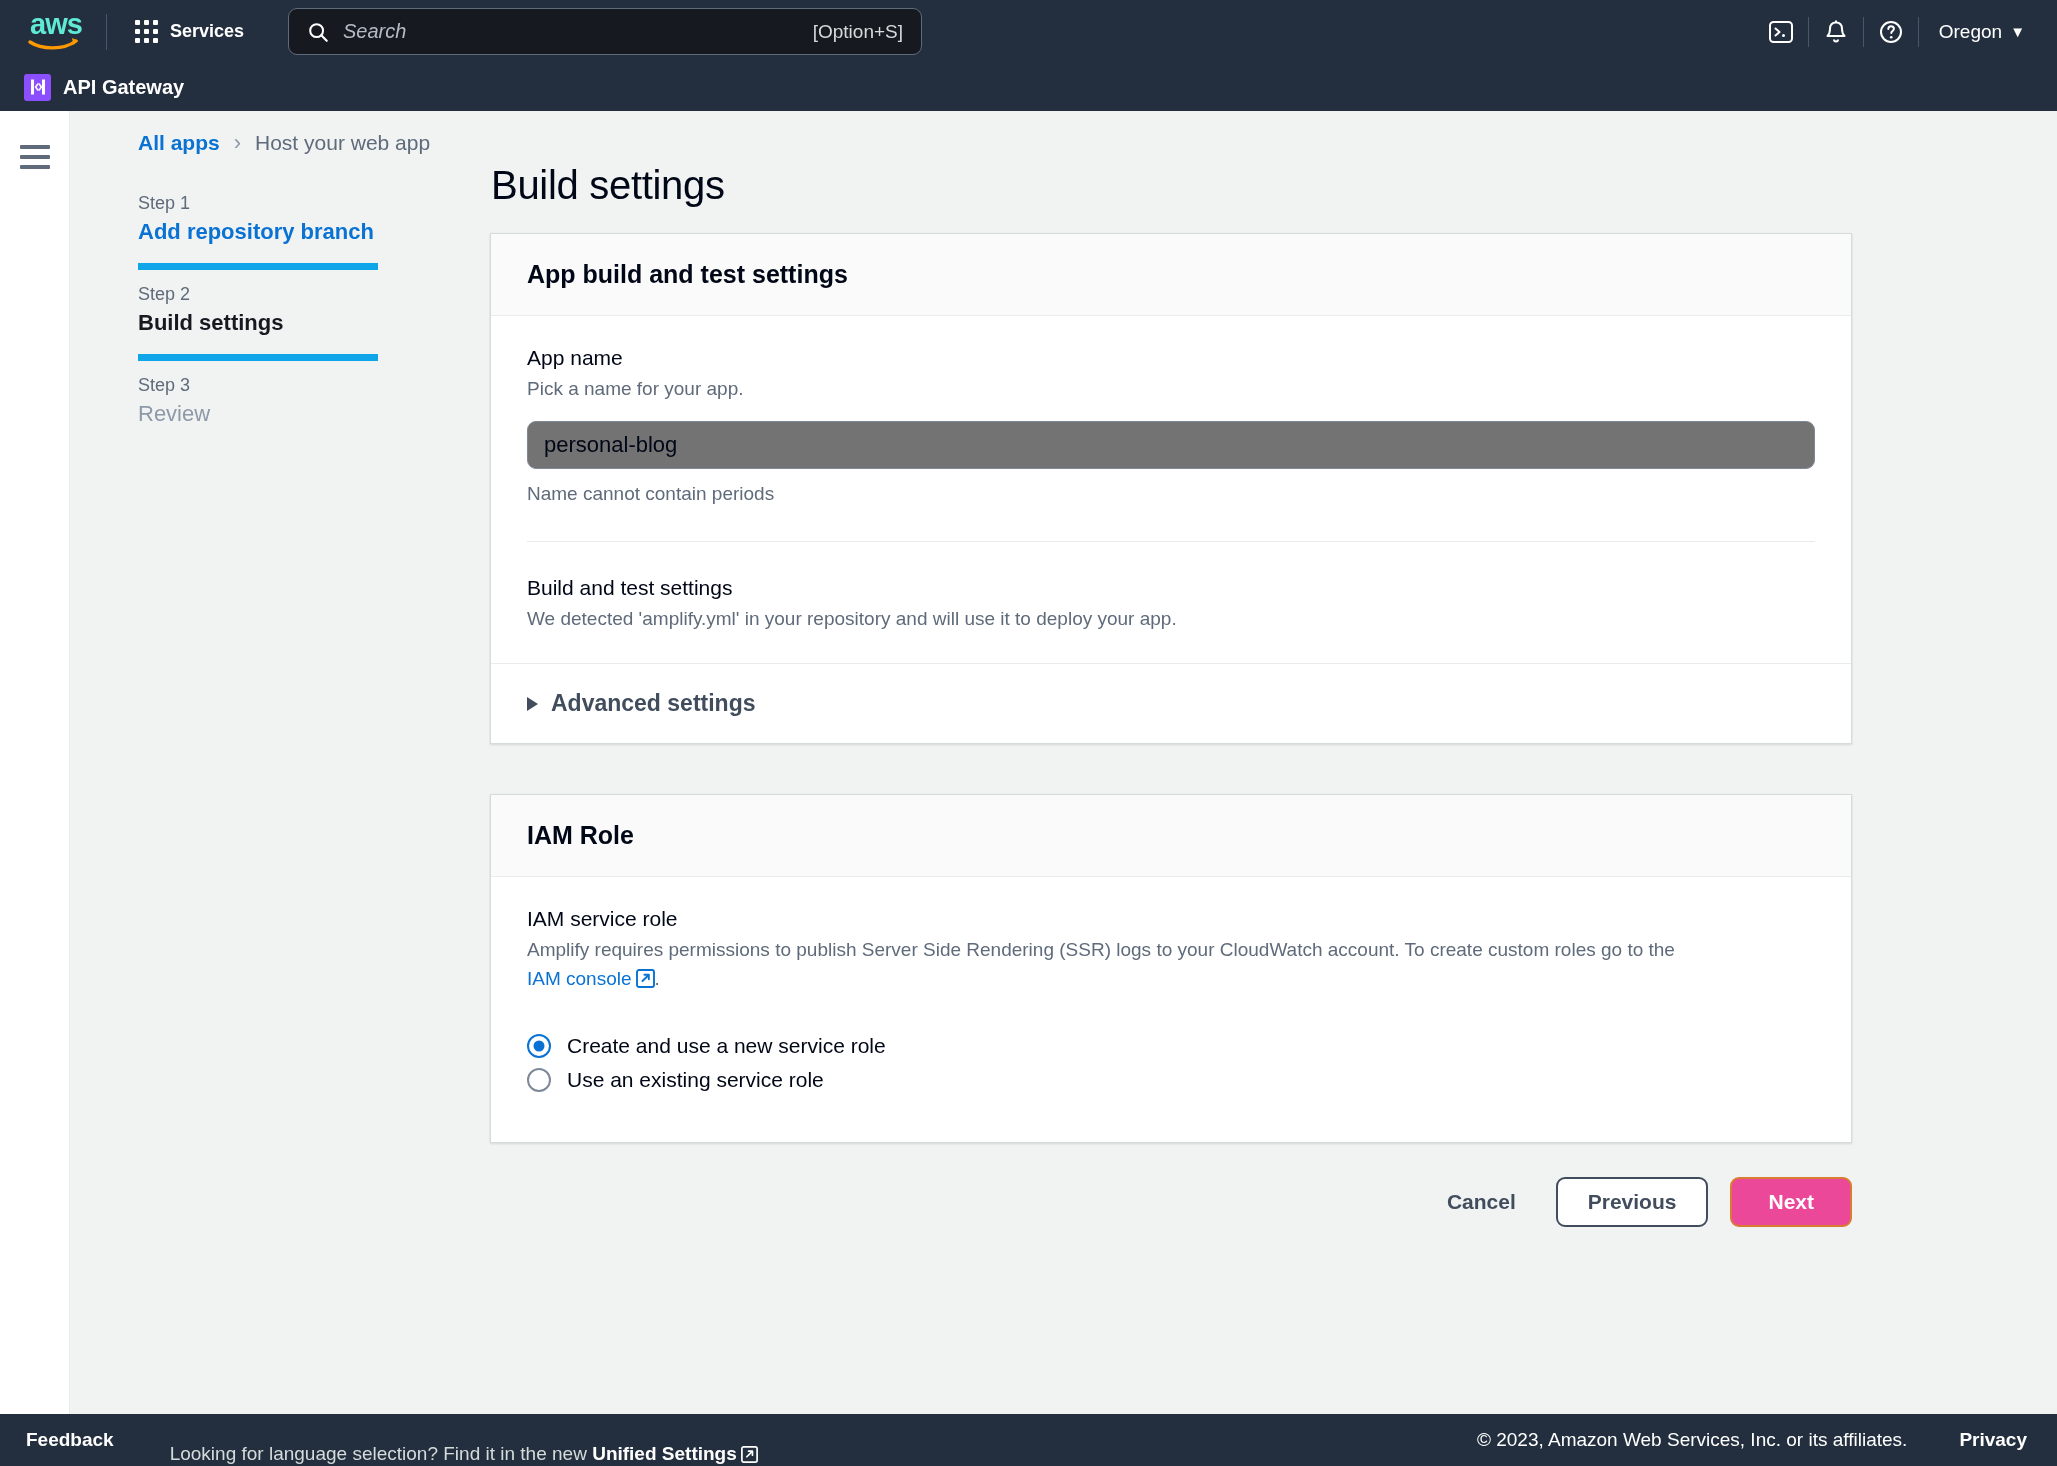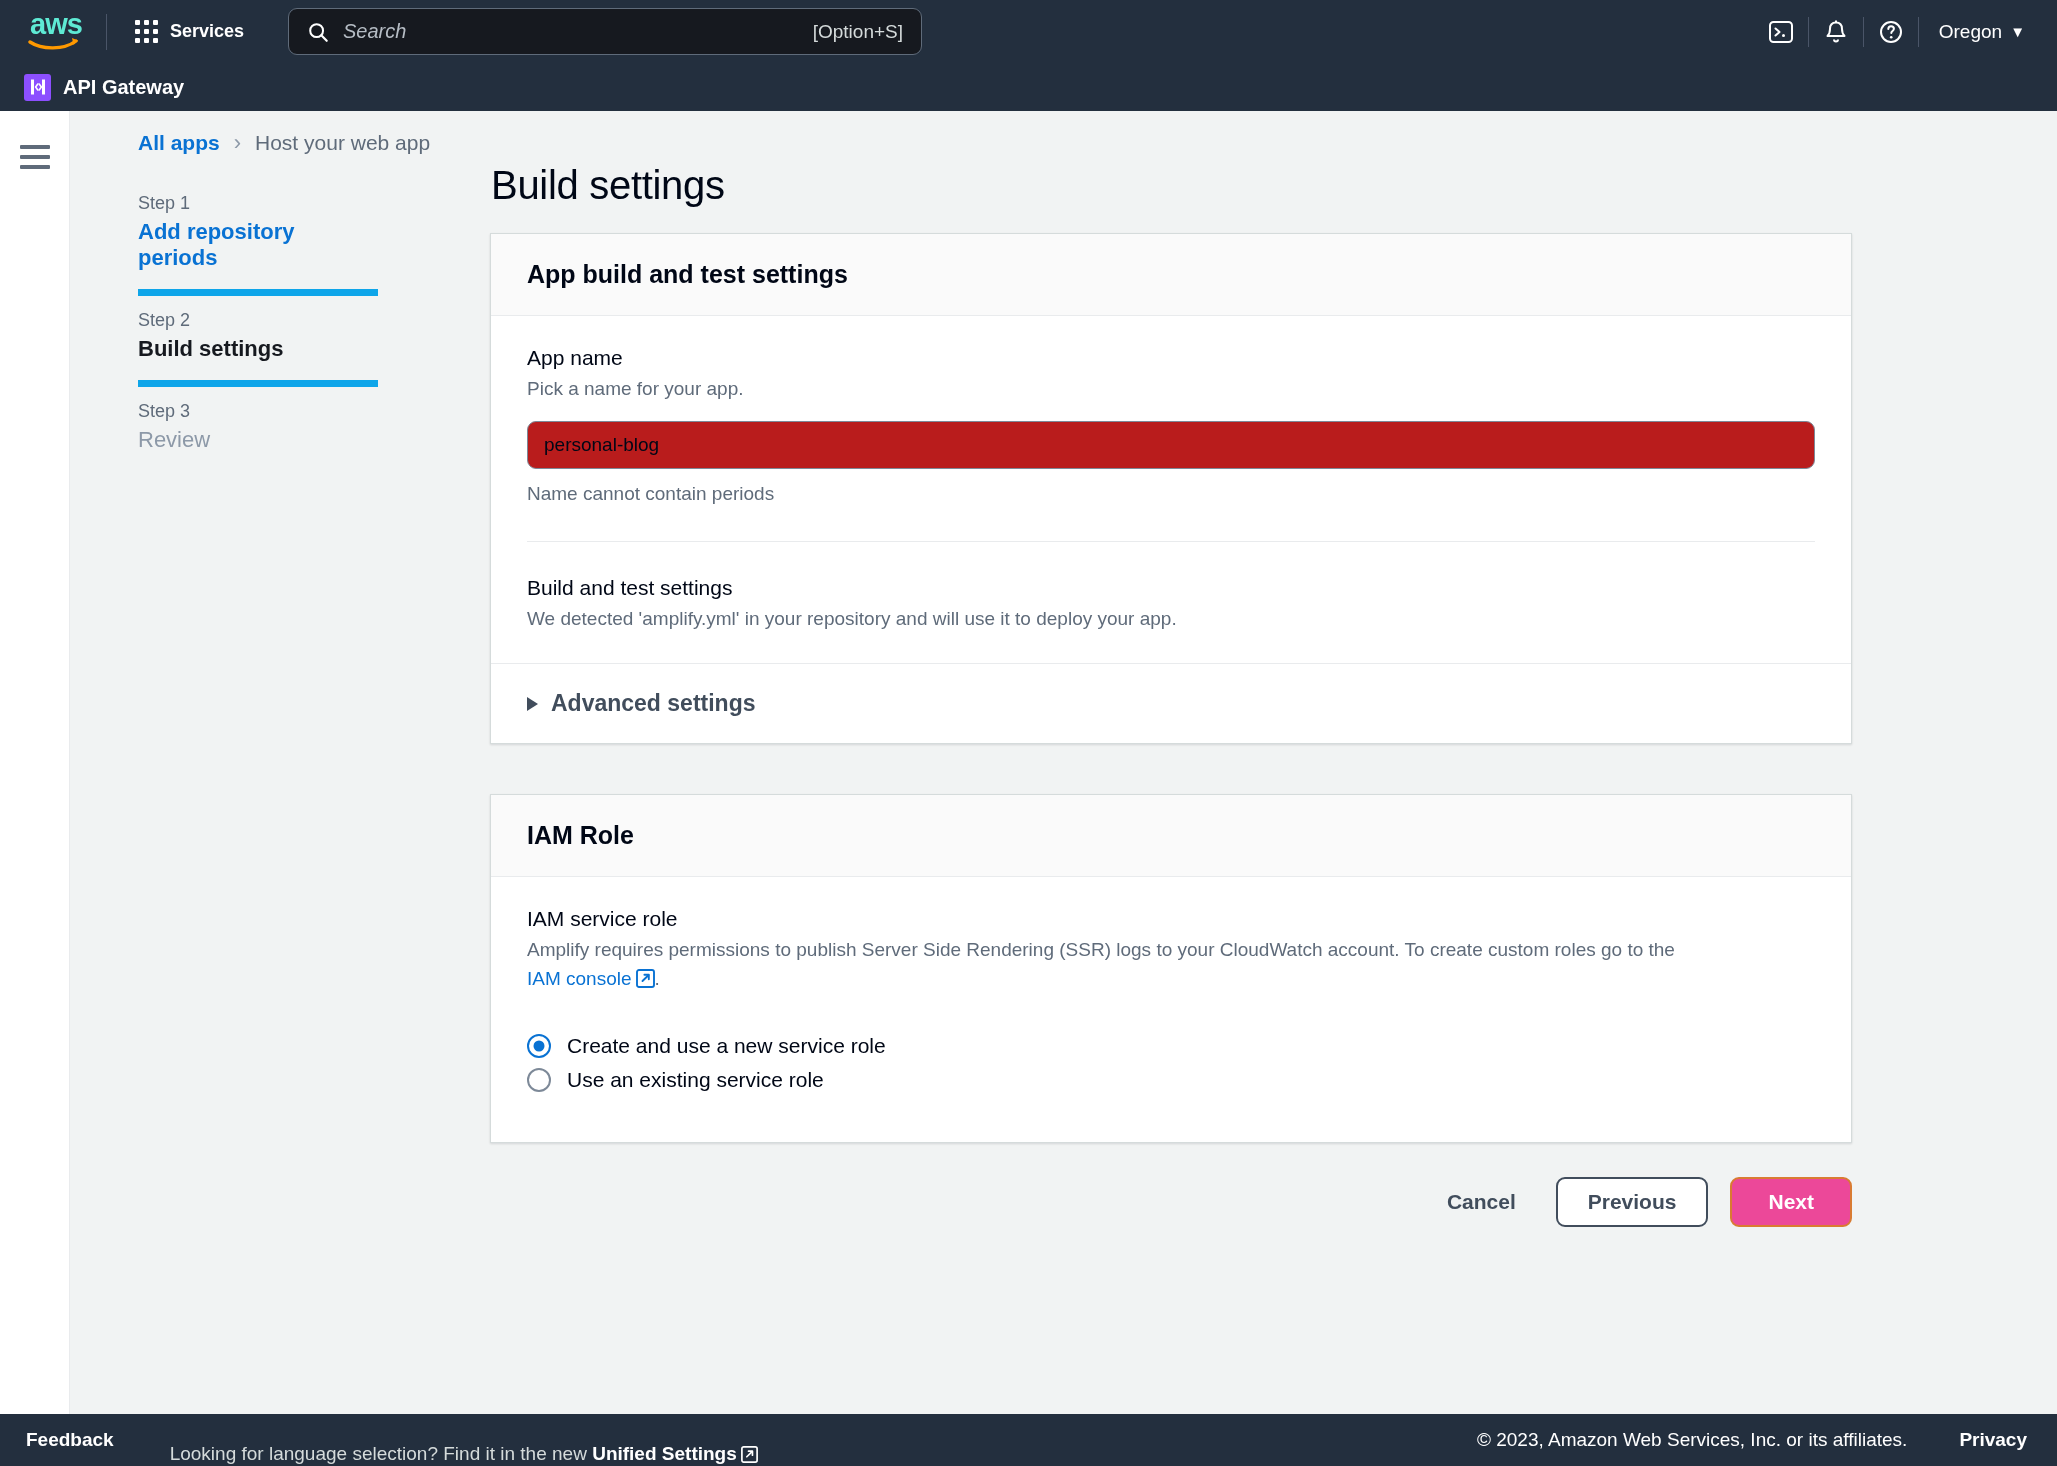--- a/index.html
+++ b/index.html
@@ -125,22 +125,22 @@
   .card-body { padding: 30px 36px 30px 36px; }
   .card-footer {
     border-top: 1px solid #e9ebed; padding: 26px 36px;
   }
 
   .field-label { font-size: 21px; color: #000716; margin-bottom: 5px; }
   .field-desc { font-size: 19px; color: #5f6b7a; line-height: 1.5; }
   .txtinput {
     width: 100%; height: 48px; margin-top: 17px;
     border: 1px solid #7d8998; border-radius: 9px;
-    font-size: 19px; color: #000716; padding: 0 16px;
-    font-family: "Liberation Sans", sans-serif; background: #b91c1c;
+    font-size: 22px; color: #000716; padding: 0 16px;
+    font-family: "Liberation Sans", sans-serif; background: #737373;
   }
   .constraint { font-size: 19px; color: #5f6b7a; margin-top: 14px; }
 
   .hr { border: 0; border-top: 1px solid #e9ebed; margin: 36px 0 34px 0; }
 
   .yml-row { font-size: 21px; color: #000716; margin-top: 24px; }
   .inline-link { color: #0972d3; cursor: pointer; }
 
   .expander { display: flex; align-items: center; gap: 13px; cursor: pointer; }
   .caret { width: 0; height: 0; border-left: 11px solid #414d5c; border-top: 7px solid transparent; border-bottom: 7px solid transparent; }
@@ -290,21 +290,21 @@
 
     <div class="breadcrumb">
       <span class="bc-link">All apps</span>
       <span class="bc-sep">›</span>
       <span class="bc-cur">Host your web app</span>
     </div>
 
     <div class="stepnav">
       <div class="step">
         <div class="step-label">Step 1</div>
-        <div class="step-title link">Add repository periods</div>
+        <div class="step-title link">Add repository branch</div>
       </div>
       <div class="step">
         <div class="step-label">Step 2</div>
         <div class="step-title active">Build settings</div>
       </div>
       <div class="step">
         <div class="step-label">Step 3</div>
         <div class="step-title muted">Review</div>
       </div>
     </div>

